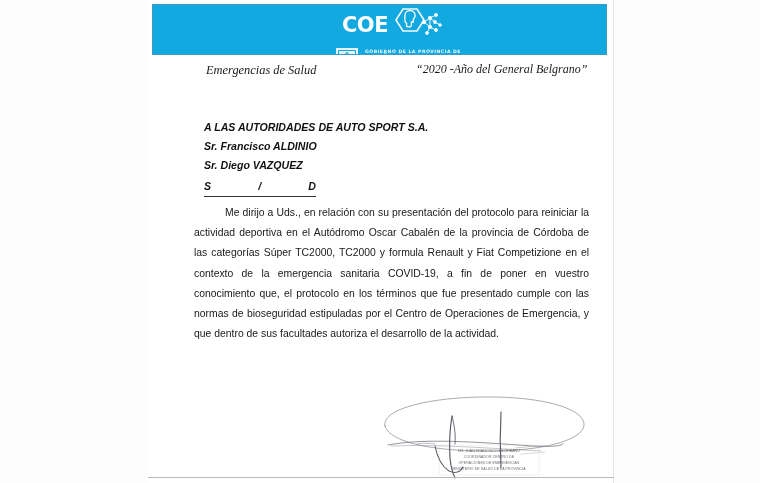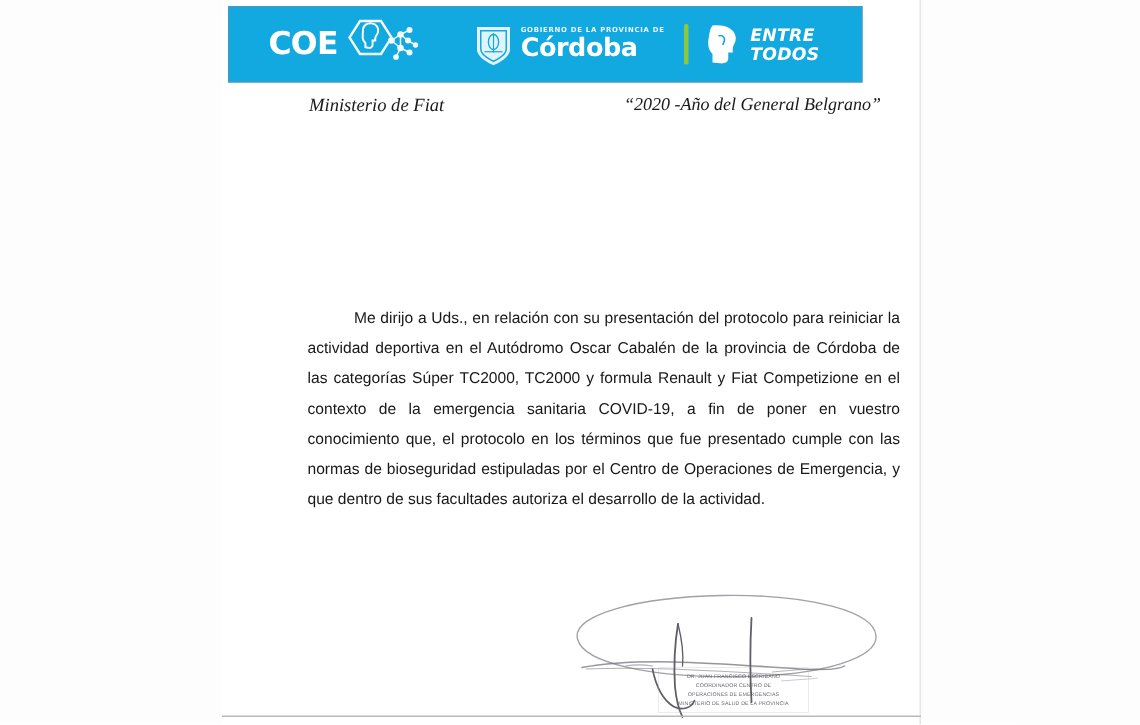--- a/index.html
+++ b/index.html
@@ -31,28 +31,29 @@
     background: #ffffff;
     border-right: 1px solid #e6e6e6;
     box-sizing: border-box;
   }
 
   
   #banner {
     position: absolute;
     left: 152px;
     top: 4px;
-    width: 423px;
+    width: 455px;
     height: 51px;
     background: #12A8E0;
     border: 1px solid #3e9cc4;
     box-sizing: border-box;
     display: flex;
     align-items: center;
     overflow: hidden;
+    flex-direction: column;
   }
 
   .coe-block {
     display: flex;
     align-items: center;
     margin-left: 26px;
   }
   .coe-word {
     font-family: "DejaVu Sans", sans-serif;
     font-weight: bold;
@@ -187,21 +188,21 @@
     display: inline-block;
     border-bottom: 1px solid #333;
     padding-bottom: 1px;
     margin-top: 2px;
     white-space: pre;
   }
 
   
   #body-text {
     position: absolute;
-    left: 205px;
+    left: 194px;
     top: 203px;
     width: 395px;
     font-family: "Liberation Sans", sans-serif;
     font-size: 10.4px;
     color: #181818;
     line-height: 1.94;
     text-align: justify;
   }
   #body-text p {
     margin: 0 0 0 0;
@@ -317,25 +318,31 @@
       <span class="entre-text">
         <div>Entre</div>
         <div>Todos</div>
       </span>
     </div>
 
   </div>
 
   <div id="letterhead">
     <div class="lh-left">
-      <div>Ministerio de Fiat</div>
+      <div>Emergencias de Salud</div>
     </div>
     <div class="lh-right">“2020 -Año del General Belgrano”</div>
   </div>
 
+  <div id="addressee">
+    <div class="line">A LAS AUTORIDADES DE AUTO SPORT S.A.</div>
+    <div class="line">Sr. Francisco ALDINIO</div>
+    <div class="line">Sr. Diego VAZQUEZ</div>
+    <div class="line"><span class="sd-line">S                /                D</span></div>
+  </div>
 
   <div id="body-text">
     <p>Me dirijo a Uds., en relación con su presentación del protocolo para reiniciar la actividad deportiva en el Autódromo Oscar Cabalén de la provincia de Córdoba de las categorías Súper TC2000, TC2000 y formula Renault y Fiat Competizione en el contexto de la emergencia sanitaria COVID-19, a fin de poner en vuestro conocimiento que, el protocolo en los términos que fue presentado cumple con las normas de bioseguridad estipuladas por el Centro de Operaciones de Emergencia, y que dentro de sus facultades autoriza el desarrollo de la actividad.</p>
   </div>
 
   <div id="signature">
     <svg id="sig-svg" width="250" height="95" viewBox="0 0 250 95" xmlns="http://www.w3.org/2000/svg">
       <g fill="none" stroke="#7b7b85" stroke-width="0.9" stroke-linecap="round">
 
         <path d="M30 38 C26 22 70 10 126 9 C186 8 228 20 229 36

